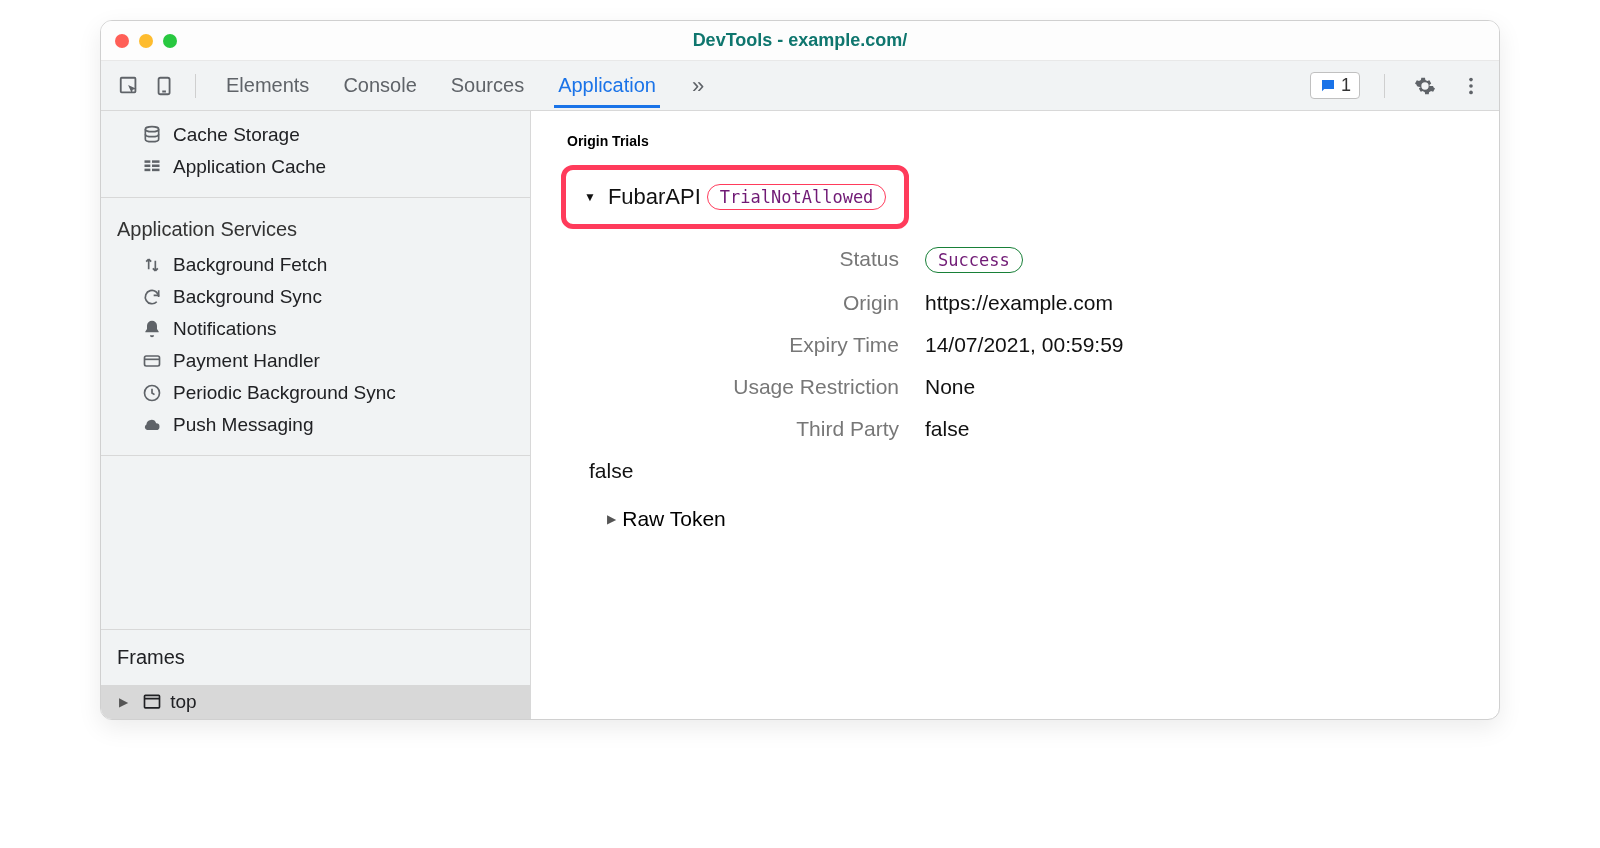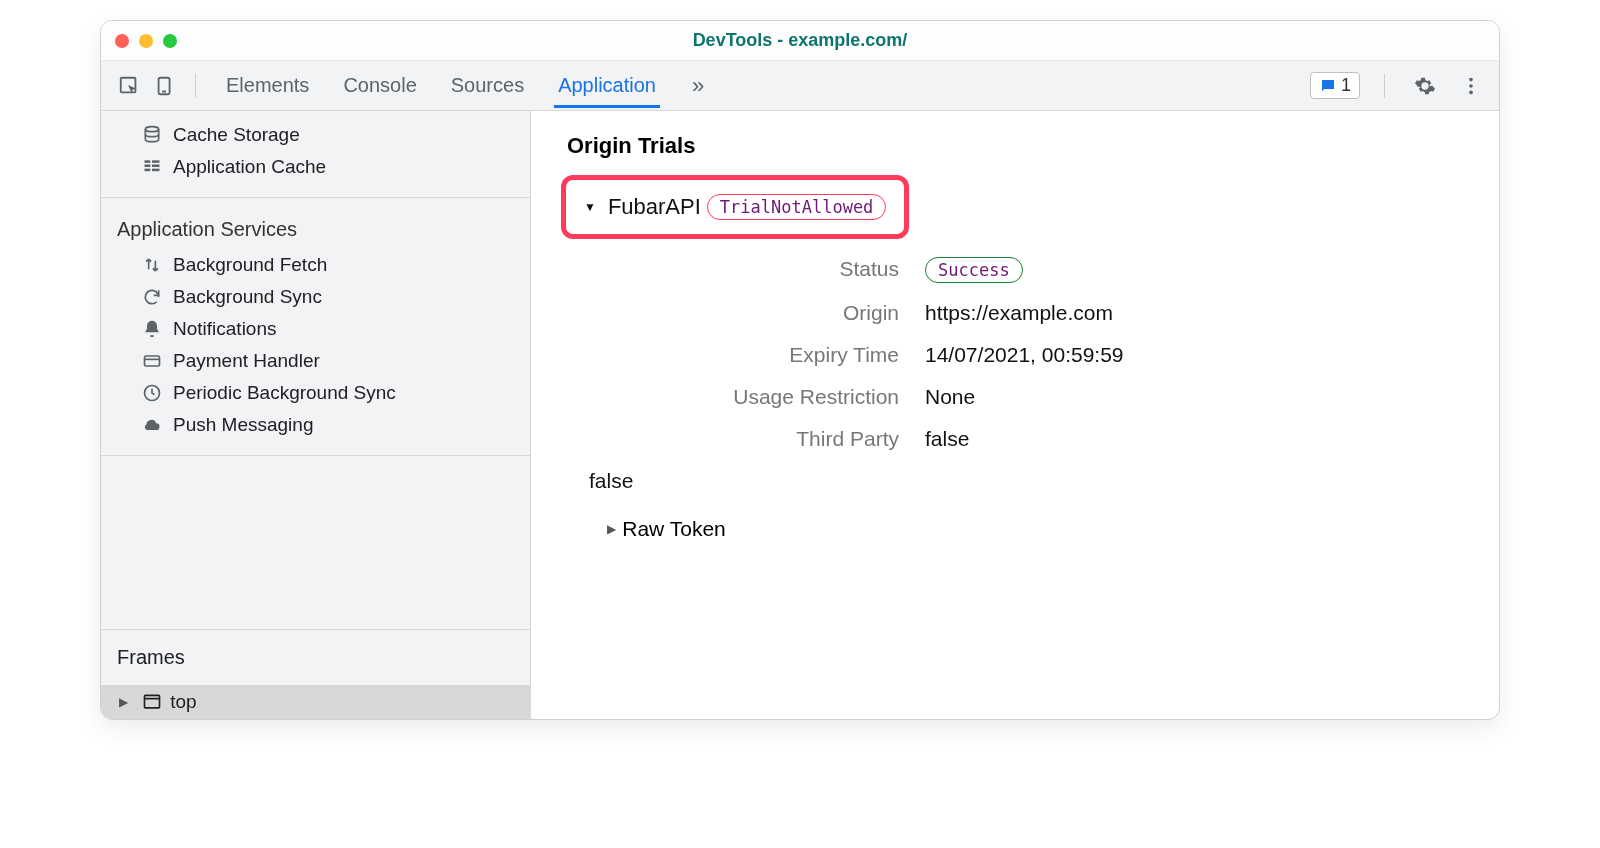--- a/index.html
+++ b/index.html
@@ -120,21 +120,21 @@
     cursor: pointer;
   }
   .tri-right::before { content:"▶"; font-size: 12px; color:#555; margin-right:6px;}
   .tri-down::before { content:"▼"; font-size: 12px; color:#111; margin-right:6px;}
 
   .main {
     flex: 1;
     padding: 18px 30px;
     overflow: auto;
   }
-  .main h2 { font-size: 22px; font-weight: 700; margin: 4px 0 16px 6px; }
+  .main h2 { font-size: 14px; font-weight: 700; margin: 4px 0 16px 6px; }
 
   .trial-row-wrap {
     border: 5px solid #ff3b5b;
     border-radius: 12px;
     padding: 14px 18px;
     display: inline-block;
     margin-bottom: 18px;
   }
   .trial-row { display: flex; align-items: center; gap: 6px; cursor: pointer;}
   .trial-name { font-size: 22px; color: #111; }

